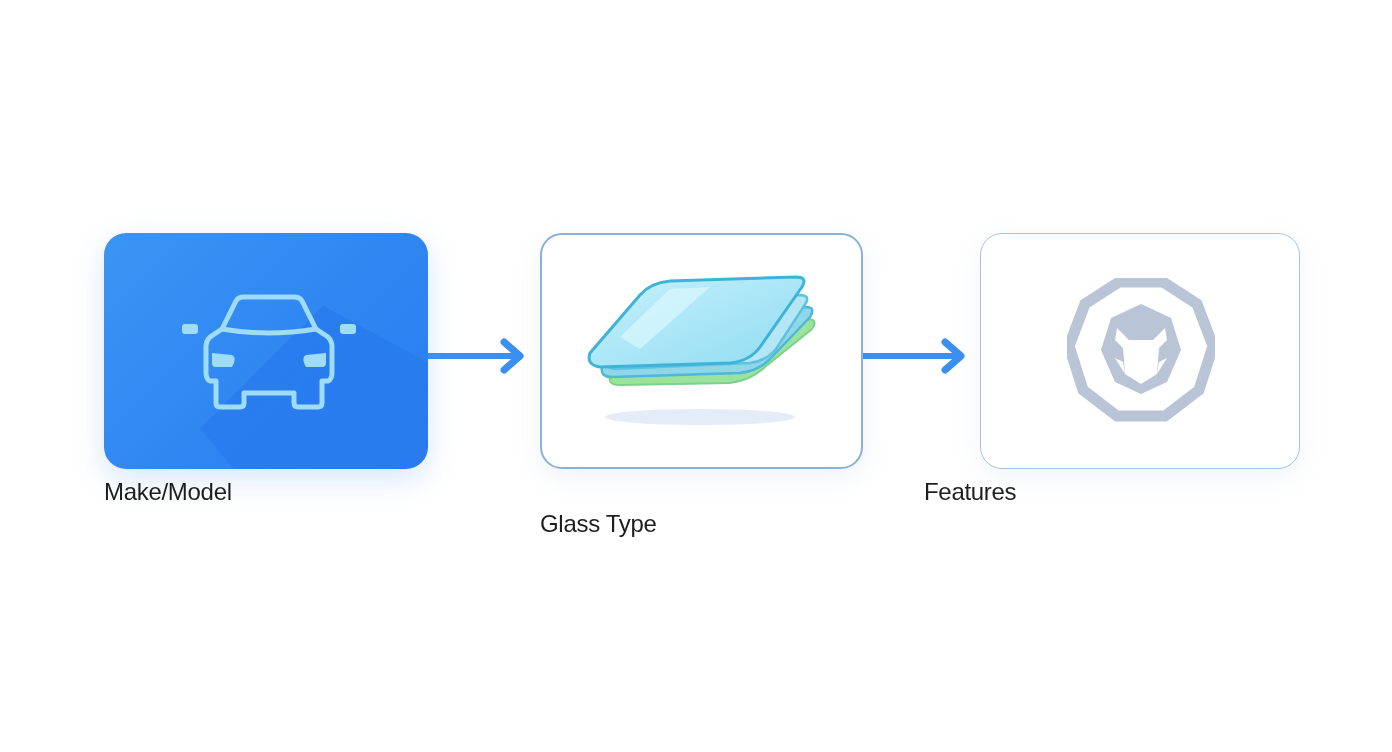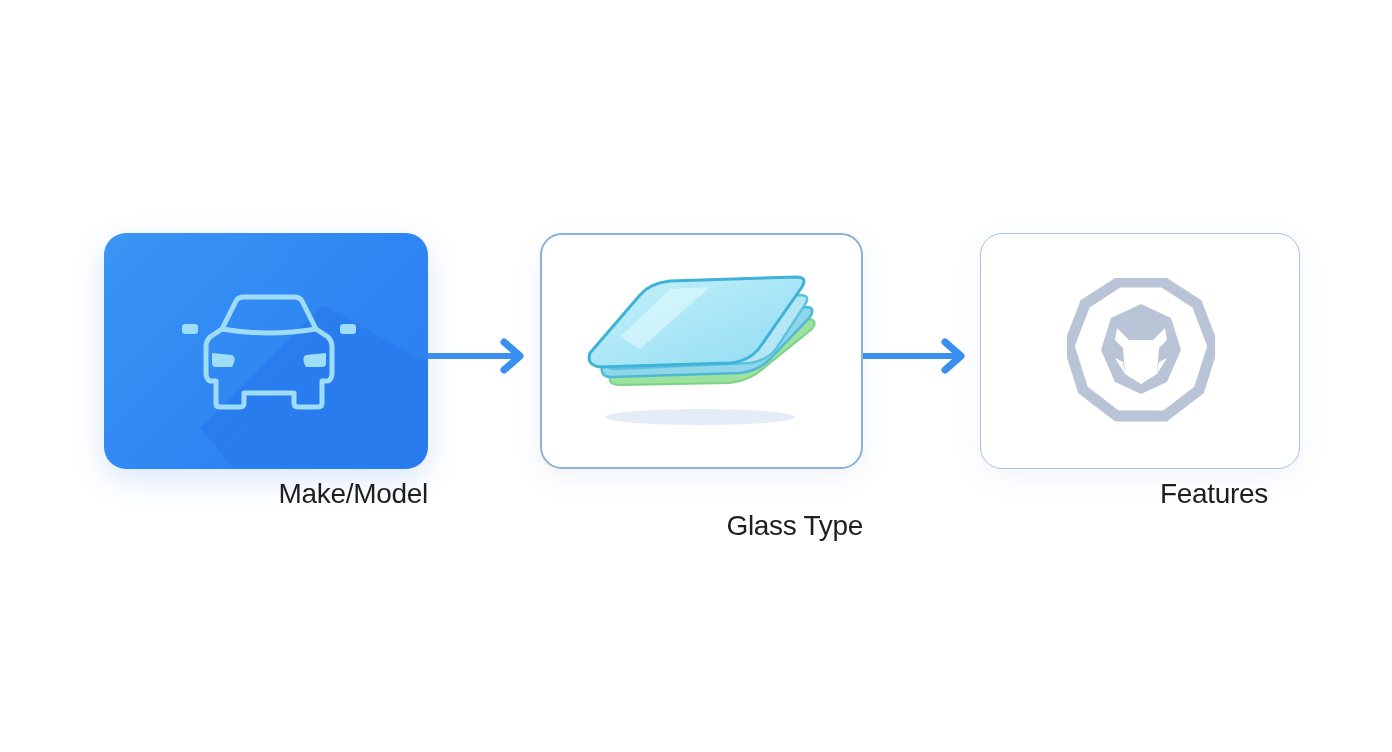--- a/index.html
+++ b/index.html
@@ -27,22 +27,22 @@
     background: #ffffff; border: 2px solid #8ab0dc;
     box-shadow: 0 8px 26px rgba(120,150,190,0.12);
   }
   .card-3 {
     left: 980px; top: 233px; width: 320px; height: 236px;
     background: #ffffff; border: 1.5px solid #a7c1e2;
     box-shadow: 0 8px 26px rgba(120,150,190,0.10);
   }
   .icon { position: absolute; }
   .label {
-    position: absolute; top: 478px; font-size: 28px; color: #1e1e1e;
-    text-align: right; letter-spacing: -0.3px;
+    position: absolute; top: 478px; font-size: 24px; color: #1e1e1e;
+    text-align: left; letter-spacing: -0.3px;
   }
   .arrow { position: absolute; }
 </style>
 </head>
 <body>
 
 <div>
 
   <div class="card card-1">
     <div class="shade"></div>
@@ -90,15 +90,15 @@
 
   <div class="card card-3">
     <svg class="icon" style="left:86px;top:44px;" width="148" height="144" viewBox="0 0 148 144">
       <polygon points="52,4 96,4 130,26 146,68 132,112 98,138 50,138 16,112 2,68 18,26" fill="none" stroke="#b9c4d6" stroke-width="11" stroke-linejoin="miter"></polygon>
       <polygon points="74,26 104,40 114,72 100,104 74,116 48,104 34,72 44,40" fill="#b9c4d6"></polygon>
       <path d="M50 50 L62 62 L86 62 L98 50 L100 62 L92 70 L90 96 L74 106 L58 96 L56 70 L48 62 Z" fill="#ffffff"></path>
       <path d="M48 80 L56 84 L58 96 Z" fill="#ffffff"></path>
       <path d="M100 80 L92 84 L90 96 Z" fill="#ffffff"></path>
     </svg>
   </div>
-  <div class="label" style="left:948px;width:320px;">Features</div>
+  <div class="label" style="left:924px;width:320px;">Features</div>
 
 </div>
 
 </body></html>

